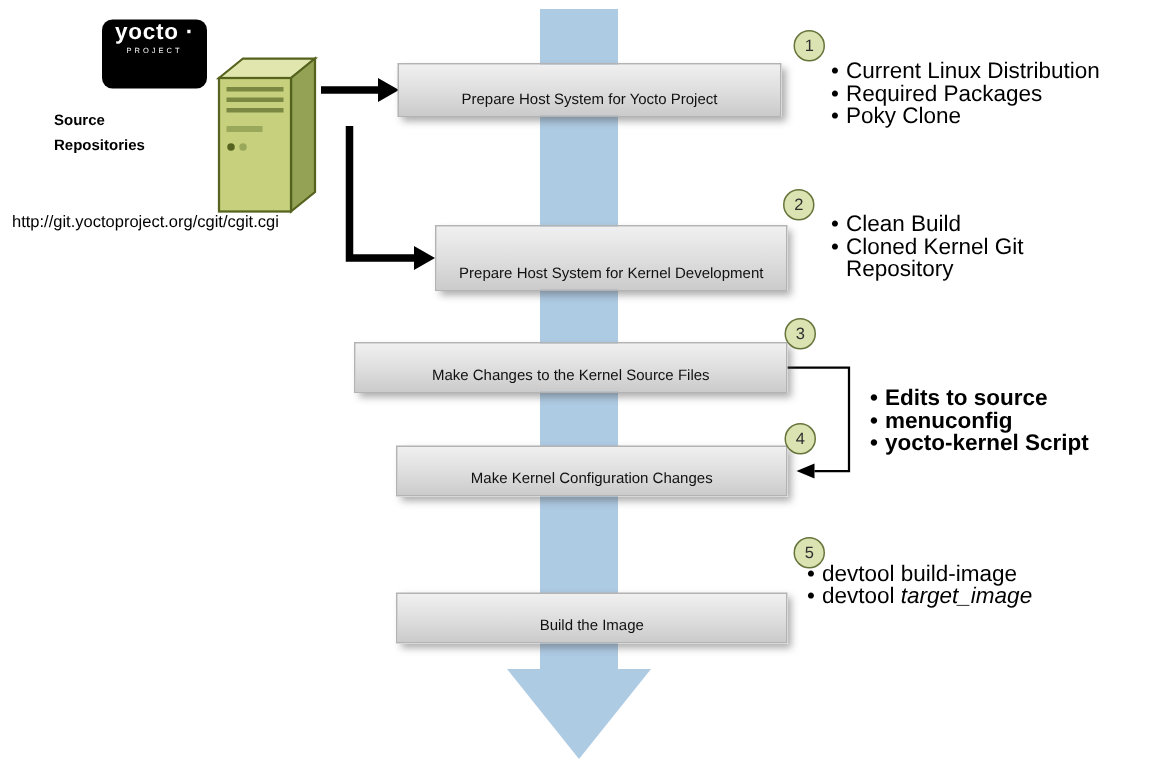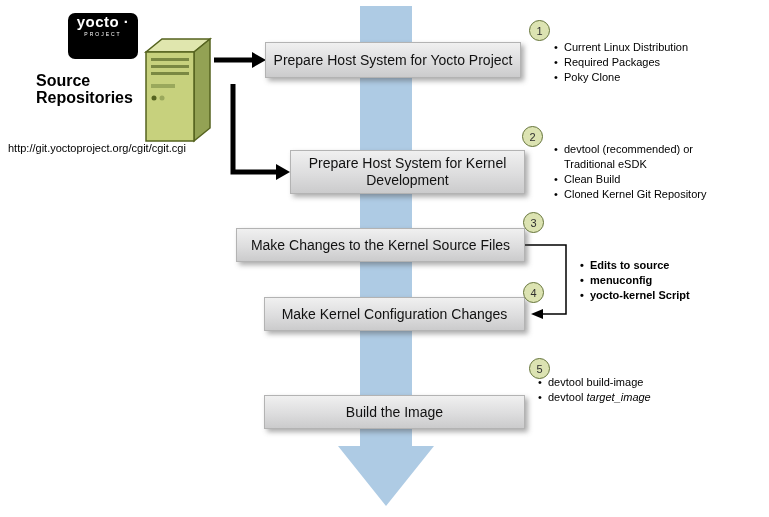--- a/index.html
+++ b/index.html
@@ -6,52 +6,52 @@
   body { font-family: "Liberation Sans", sans-serif; background: #fff; }
   .canvas { position: relative; width: 769px; height: 517px; background: #fff; overflow: hidden; }
 
   svg.layer { position: absolute; left: 0; top: 0; pointer-events: none; }
   .layer-flow { z-index: 1; }
   .layer-connectors { z-index: 2; }
 
   .flow-arrow { fill: var(--flow-arrow, #aecbe4); }
 
   .step-box {
-    position: absolute; display: flex; align-items: center; justify-content: center;
+    position: absolute; display: flex; align-items: flex-end; justify-content: center;
     text-align: center; padding: 2px 4px;
     background: linear-gradient(180deg, #f0f0f0 0%, #ddddde 55%, #cbcbcc 100%);
     border: 1px solid #b3b3b3;
     box-shadow: 3px 3px 5px rgba(70,70,70,0.45);
-    font-size: 14px; color: #111; z-index: 3; line-height: 17px;
+    font-size: 10px; color: #111; z-index: 3; line-height: 17px;
   }
   .nowrap { white-space: nowrap; }
 
   .step-num {
     position: absolute; width: 21px; height: 21px; border-radius: 50%;
     background: var(--step-circle-fill, #dce3b2);
     border: 1.5px solid var(--step-circle-border, #65743a);
     color: #2f2f2f; font-size: 11px;
     display: flex; align-items: center; justify-content: center; z-index: 3;
   }
 
-  .bullets { position: absolute; list-style: none; font-size: 11px; color: #000; z-index: 3; }
+  .bullets { position: absolute; list-style: none; font-size: 15px; color: #000; z-index: 3; }
   .bullets li { position: relative; padding-left: 12px; line-height: 15px; }
   .bullets li::before { content: "\2022"; position: absolute; left: 2px; }
   .it { font-style: italic; }
 
   .logo {
     position: absolute; left: 68px; top: 13px; width: 70px; height: 46px;
     background: #000; border-radius: 7px; color: #fff;
     display: flex; flex-direction: column; align-items: center; justify-content: flex-start;
     z-index: 3;
   }
   .logo-name { font-size: 15px; font-weight: bold; letter-spacing: 0.5px; }
   .logo-sub { font-size: 5px; letter-spacing: 2px; margin-top: 1px; }
 
-  .source-label { position: absolute; left: 36px; top: 72px; font-size: 16px; font-weight: bold; line-height: 17px; z-index: 3; }
+  .source-label { position: absolute; left: 36px; top: 72px; font-size: 10px; font-weight: bold; line-height: 17px; z-index: 3; }
   .source-url { position: absolute; left: 8px; top: 142px; font-size: 11px; z-index: 3; }
 
   .server { position: absolute; left: 136px; top: 34px; z-index: 3; }
 </style>
 </head>
 <body>
 
 <div class="canvas">
 
   <svg class="layer layer-flow" width="769" height="517" viewBox="0 0 769 517">
@@ -117,21 +117,20 @@
   <div class="step-num" style="left:523px; top:282px;">4</div>
   <div class="step-num" style="left:529px; top:358px;">5</div>
 
   <ul class="bullets" style="left:552px; top:40px; width:200px;">
     <li>Current Linux Distribution</li>
     <li>Required Packages</li>
     <li>Poky Clone</li>
   </ul>
 
   <ul class="bullets" style="left:552px; top:142px; width:180px;">
-    <li>devtool (recommended) or Traditional eSDK</li>
     <li>Clean Build</li>
     <li>Cloned Kernel Git Repository</li>
   </ul>
 
   <ul class="bullets" style="left:578px; top:258px; width:150px;font-weight:bold;">
     <li>Edits to source</li>
     <li>menuconfig</li>
     <li>yocto-kernel Script</li>
   </ul>
 

